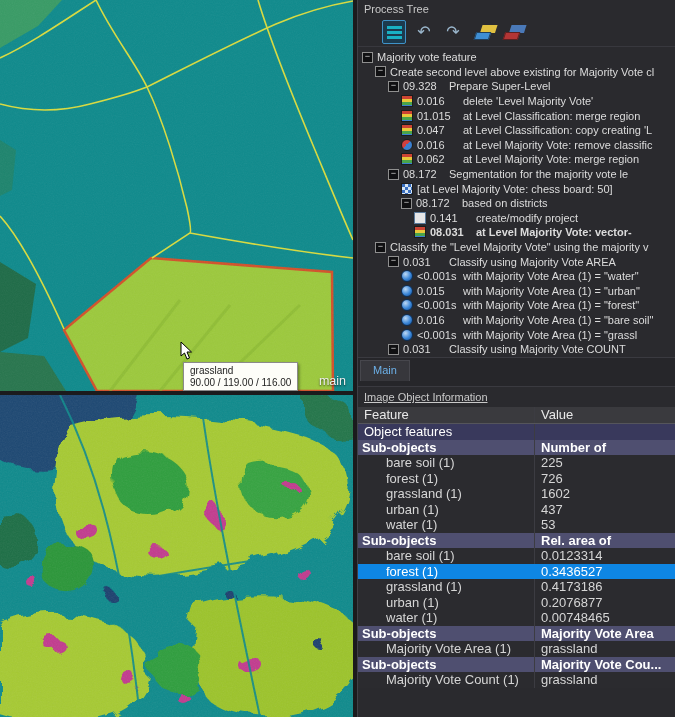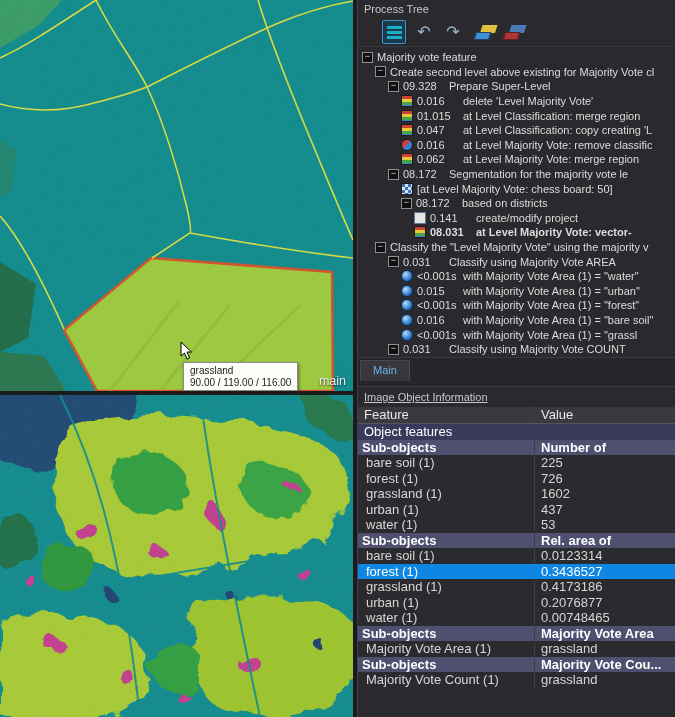--- a/index.html
+++ b/index.html
@@ -72,21 +72,21 @@
   
   #ioi-header{border-top:1px solid #3a3a40;height:20px;line-height:20px;text-decoration:underline;}
   .io-table{font-size:13px;}
   .io-row{display:flex;height:15.5px;line-height:15.5px;color:#d6d6d6;background:#2b2b2f;}
   .io-feature{width:177px;flex:none;padding-left:6px;border-right:1px solid #3c3c42;box-sizing:border-box;white-space:nowrap;overflow:hidden;}
   .io-value{flex:1;padding-left:6px;white-space:nowrap;overflow:hidden;}
   .io-row.colhead{background:#3a3a3e;color:#e8e8e8;border-bottom:1px solid #55555b;height:16px;line-height:16px;}
   .io-row.section{background:#39395c;color:#ffffff;font-weight:normal;}
   .io-row.subheader{background:#4f4f70;color:#ffffff;font-weight:bold;}
   .io-row.subheader .io-feature{padding-left:4px;}
-  .io-row.data .io-feature{padding-left:8px;}
+  .io-row.data .io-feature{padding-left:28px;}
   .io-row.selected{background:#0e86e4;color:#ffffff;}
   .io-row.selected .io-feature{border-right-color:#0e86e4;}
 </style>
 </head>
 <body>
 
 <div class="map" id="map-top">
   <svg width="353" height="391" viewBox="0 0 353 391">
     <defs>
       <filter id="grain" x="0" y="0" width="100%" height="100%">

